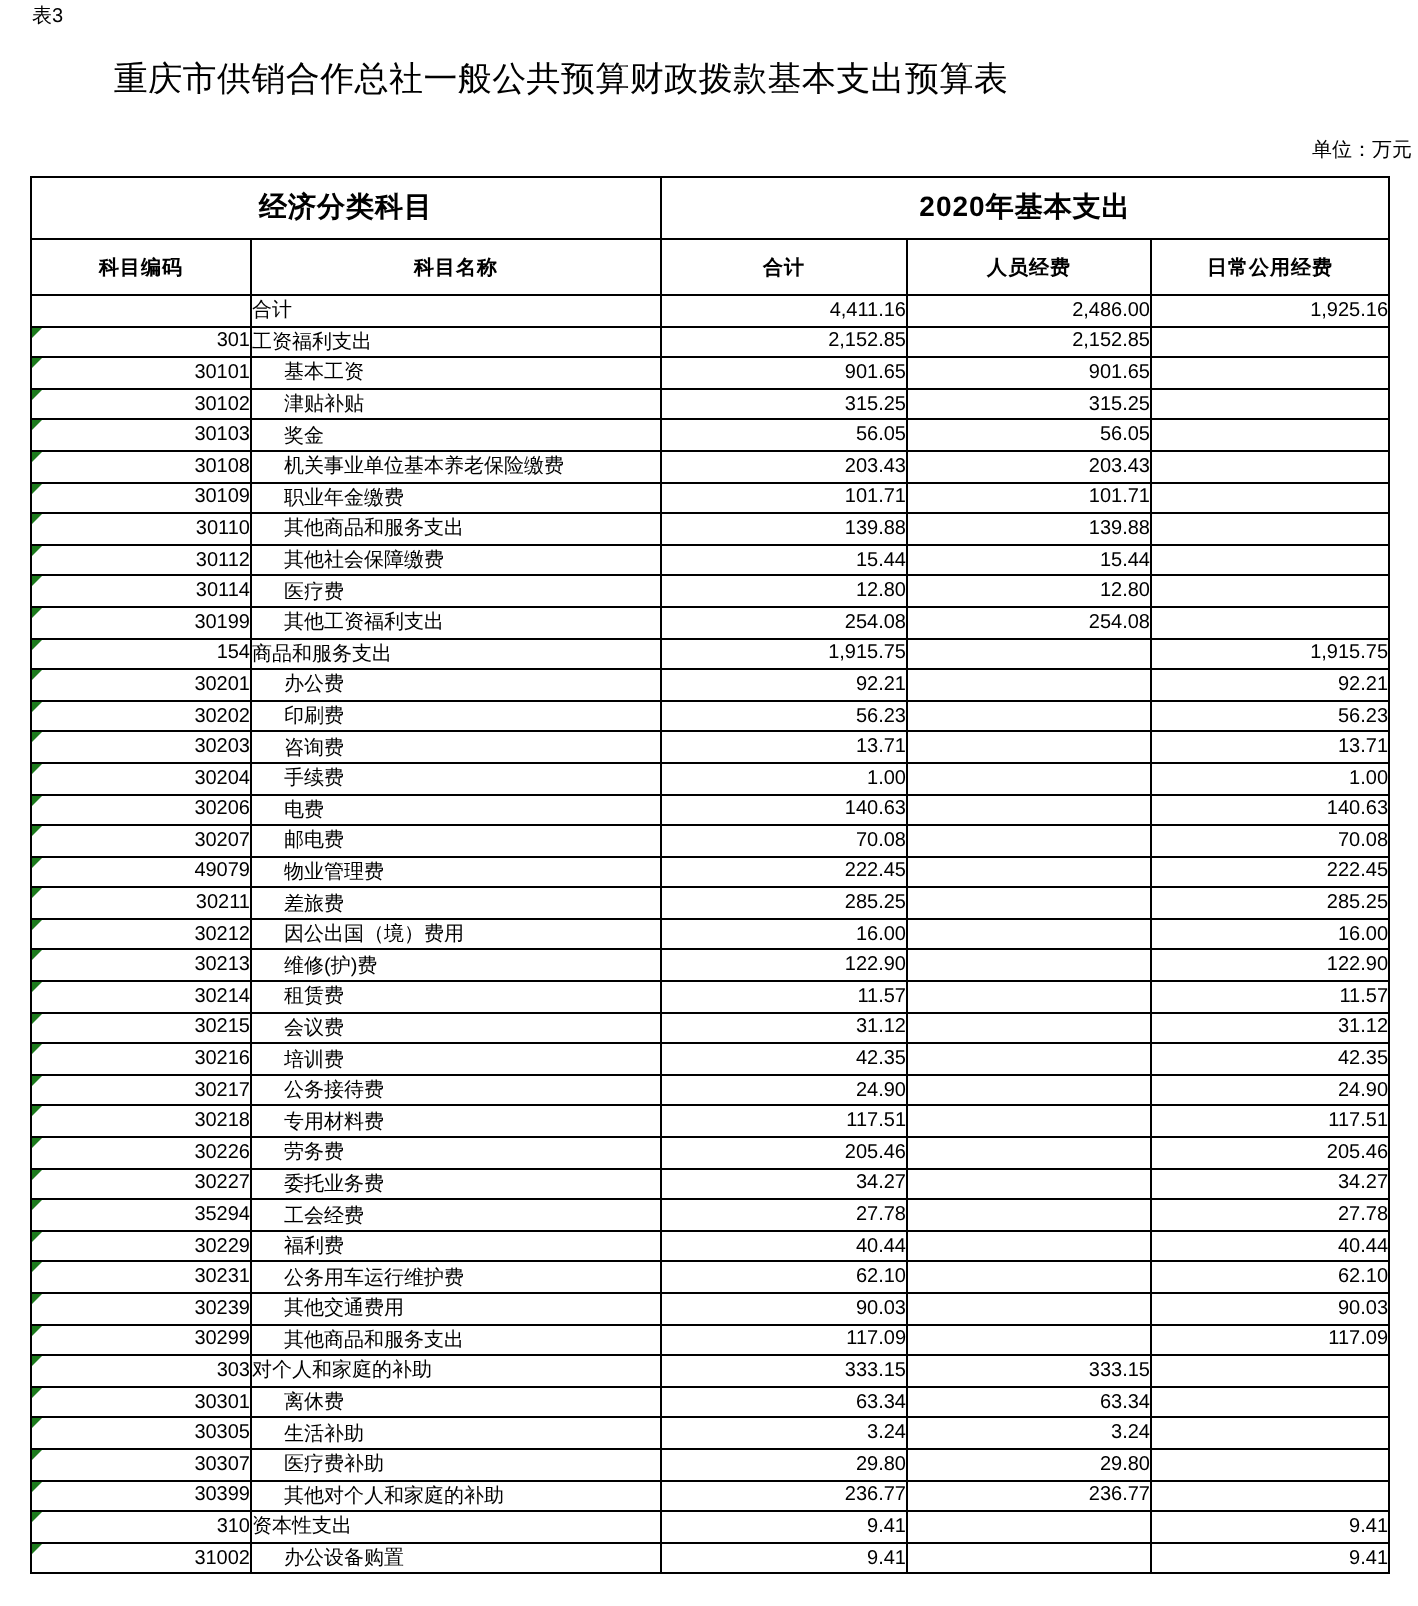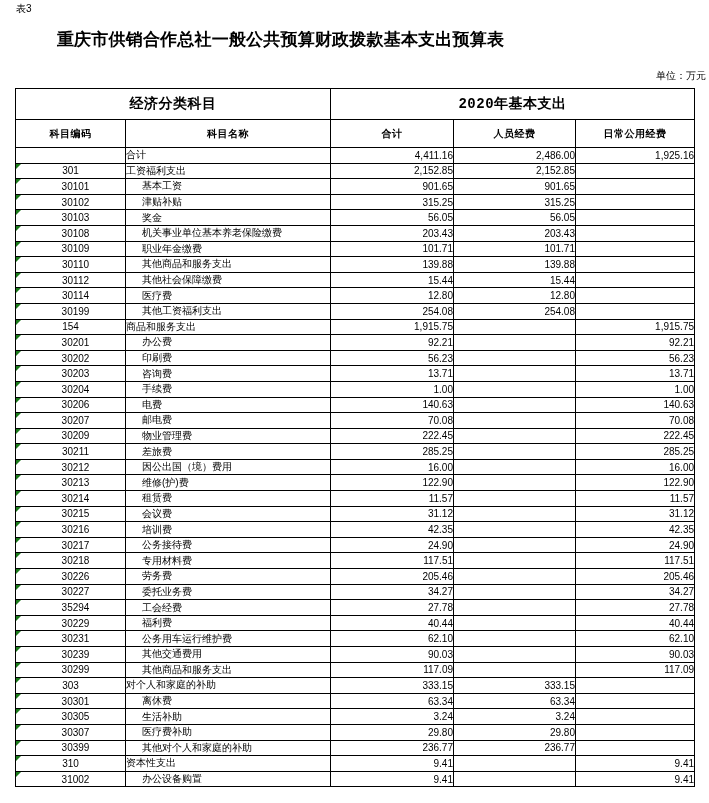--- a/index.html
+++ b/index.html
@@ -29,21 +29,21 @@
     letter-spacing: 0px;
     white-space: nowrap;
   }
   .doc-title {
     position: absolute;
     left: 0;
     top: 28px;
     width: 561px;
     text-align: center;
     font-size: 17px;
-    font-weight: bold;
+    font-weight: normal;
     line-height: 24px;
     letter-spacing: 0.2px;
     white-space: nowrap;
   }
   .unit-note {
     position: absolute;
     right: 3px;
     top: 70px;
     font-size: 10px;
     line-height: 12px;
@@ -77,38 +77,37 @@
   col.c-person { width: 122px; }
   col.c-daily  { width: 119px; }
 
   
   tr.hdr-top th {
     height: 30px;
     font-size: 14px;
     font-weight: bold;
     text-align: center;
     letter-spacing: 0.5px;
-    font-family: Liberation Mono, monospace;
   }
   tr.hdr-sub th {
     height: 27px;
     font-size: 10px;
     font-weight: bold;
     text-align: center;
     letter-spacing: 0.5px;
   }
 
   
   tr.drow td {
     height: 14.6px;
     font-size: 10px;
   }
   td.code {
     position: relative;
-    text-align: center;
+    text-align: right;
     padding-left: 3px;
   }
   td.code.indent {
     padding-left: 10px;
   }
   
   td.code.flagged::before {
     content: "";
     position: absolute;
     left: 0px;
@@ -284,21 +283,21 @@
             <td class="num">140.63</td>
           </tr>
           <tr class="drow">
             <td class="code indent flagged">30207</td>
             <td class="name lvl2">邮电费</td>
             <td class="num">70.08</td>
             <td class="num"></td>
             <td class="num">70.08</td>
           </tr>
           <tr class="drow">
-            <td class="code indent flagged">30209</td>
+            <td class="code indent flagged">49079</td>
             <td class="name lvl2">物业管理费</td>
             <td class="num">222.45</td>
             <td class="num"></td>
             <td class="num">222.45</td>
           </tr>
           <tr class="drow">
             <td class="code indent flagged">30211</td>
             <td class="name lvl2">差旅费</td>
             <td class="num">285.25</td>
             <td class="num"></td>

